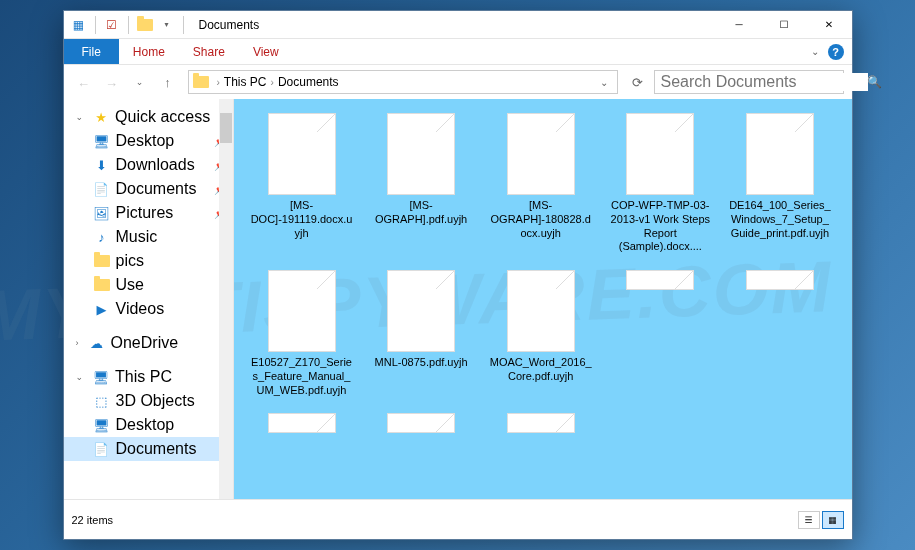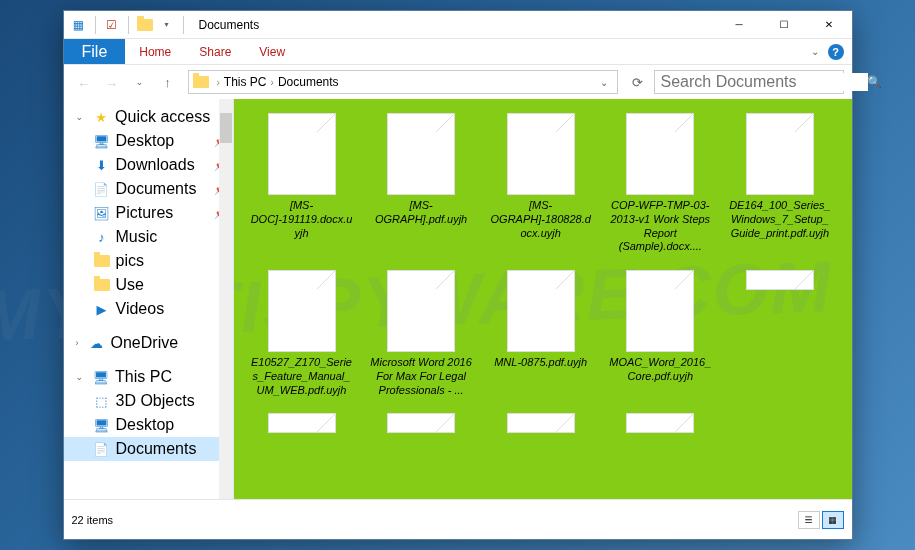--- a/index.html
+++ b/index.html
@@ -8,21 +8,21 @@
     .titlebar { height: 28px; background: #fff; display: flex; align-items: center; border-bottom: 1px solid #e5e5e5; }
     .titlebar-icons { display: flex; gap: 4px; padding: 0 6px; align-items: center; }
     .qat-icon { width: 18px; height: 18px; display: flex; align-items: center; justify-content: center; font-size: 12px; }
     .titlebar-sep { width: 1px; height: 18px; background: #ccc; margin: 0 3px; }
     .folder-mini { width: 16px; height: 12px; background: #ffd86b; border-radius: 1px; position: relative; }
     .folder-mini::before { content: ""; position: absolute; top: -3px; left: 0; width: 7px; height: 4px; background: #ffd86b; border-radius: 1px 1px 0 0; }
     .title-text { font-size: 12px; color: #000; margin-left: 6px; }
     .win-controls { margin-left: auto; display: flex; }
     .win-btn { width: 45px; height: 28px; display: flex; align-items: center; justify-content: center; font-size: 10px; }
     .ribbon-tabs { height: 26px; display: flex; align-items: stretch; border-bottom: 1px solid #e5e5e5; background: #fff; }
-    .file-tab { background: #1979ca; color: #fff; font-size: 16px; padding: 0 18px; display: flex; align-items: center; }
+    .file-tab { background: #1979ca; color: #fff; font-size: 12px; padding: 0 18px; display: flex; align-items: center; }
     .ribbon-tab { font-size: 12px; padding: 0 14px; display: flex; align-items: center; color: #b91c1c; }
     .ribbon-right { margin-left: auto; display: flex; align-items: center; gap: 8px; padding-right: 8px; }
     .help-icon { width: 16px; height: 16px; border-radius: 50%; background: #1979ca; color: #fff; font-size: 11px; display: flex; align-items: center; justify-content: center; font-weight: bold; }
     .nav-bar { height: 34px; display: flex; align-items: center; padding: 0 8px; gap: 4px; background: #fff; }
     .nav-btn { width: 24px; height: 24px; display: flex; align-items: center; justify-content: center; color: #666; font-size: 13px; }
     .nav-btn.disabled { color: #ccc; }
     .breadcrumb { flex: 1; height: 24px; border: 1px solid #ccc; display: flex; align-items: center; font-size: 12px; padding: 0 4px; margin: 0 4px; }
     .bc-folder { width: 16px; height: 12px; background: #ffd86b; border-radius: 1px; margin-right: 4px; position: relative; }
     .bc-folder::before { content: ""; position: absolute; top: -3px; left: 0; width: 6px; height: 4px; background: #ffd86b; border-radius: 1px 1px 0 0; }
     .bc-sep { margin: 0 4px; color: #888; font-size: 10px; }
@@ -37,21 +37,21 @@
     .sidebar-thumb { width: 12px; height: 30px; background: #ccc; margin: 14px 1px 0; }
     .sidebar-inner { padding: 6px 0; }
     .side-item { display: flex; align-items: center; padding: 3px 6px 3px 18px; gap: 6px; cursor: default; }
     .side-item.lvl1 { padding-left: 12px; font-weight: normal; }
     .side-item.lvl2 { padding-left: 30px; }
     .side-item.selected { background: #cce8ff; }
     .side-icon { width: 16px; height: 16px; display: flex; align-items: center; justify-content: center; font-size: 13px; }
     .pin-icon { margin-left: auto; color: #888; font-size: 10px; }
     .star-yellow { color: #f5c518; }
     .blue-icon { color: #1979ca; }
-    .files-area { flex: 1; background: #84cc16; overflow: auto; padding: 10px 12px; font-style: italic; }
+    .files-area { flex: 1; background: #7dd3fc; overflow: auto; padding: 10px 12px; }
     .files-grid { display: grid; grid-template-columns: repeat(5, 1fr); gap: 8px 4px; }
     .file-item { display: flex; flex-direction: column; align-items: center; padding: 4px; width: 112px; }
     .file-thumb { width: 68px; height: 82px; background: #fff; border: 1px solid #ddd; position: relative; margin-bottom: 4px; }
     .file-thumb::after { content: ""; position: absolute; top: 0; right: 0; width: 18px; height: 18px; background: linear-gradient(135deg, transparent 48%, #ddd 50%, #fff 52%); }
     .file-label { font-size: 11px; text-align: center; color: #000; line-height: 1.25; word-break: break-word; max-height: 56px; overflow: hidden; }
     .statusbar { height: 40px; background: #fff; border-top: 1px solid #e5e5e5; display: flex; align-items: center; font-size: 11px; padding: 0 8px; }
     .status-right { margin-left: auto; display: flex; gap: 2px; }
     .view-btn { width: 22px; height: 18px; border: 1px solid #ccc; display: flex; align-items: center; justify-content: center; font-size: 9px; }
     .view-btn.active { background: #cce8ff; border-color: #1979ca; }
     .expand-arrow { font-size: 9px; color: #666; margin-right: 4px; }
@@ -217,24 +217,20 @@
           <div class="file-item">
             <div class="file-thumb"></div>
             <div class="file-label">DE164_100_Series_Windows_7_Setup_Guide_print.pdf.uyjh</div>
           </div>
           <div class="file-item">
             <div class="file-thumb"></div>
             <div class="file-label">E10527_Z170_Series_Feature_Manual_UM_WEB.pdf.uyjh</div>
           </div>
           <div class="file-item">
             <div class="file-thumb"></div>
-            <div class="file-label">Microsoft Word 2016 For Max For Legal Professionals - ...</div>
-          </div>
-          <div class="file-item">
-            <div class="file-thumb"></div>
             <div class="file-label">MNL-0875.pdf.uyjh</div>
           </div>
           <div class="file-item">
             <div class="file-thumb"></div>
             <div class="file-label">MOAC_Word_2016_Core.pdf.uyjh</div>
           </div>
           <div class="file-item">
             <div class="file-thumb" style="height: 20px;"></div>
           </div>
           <div class="file-item">

